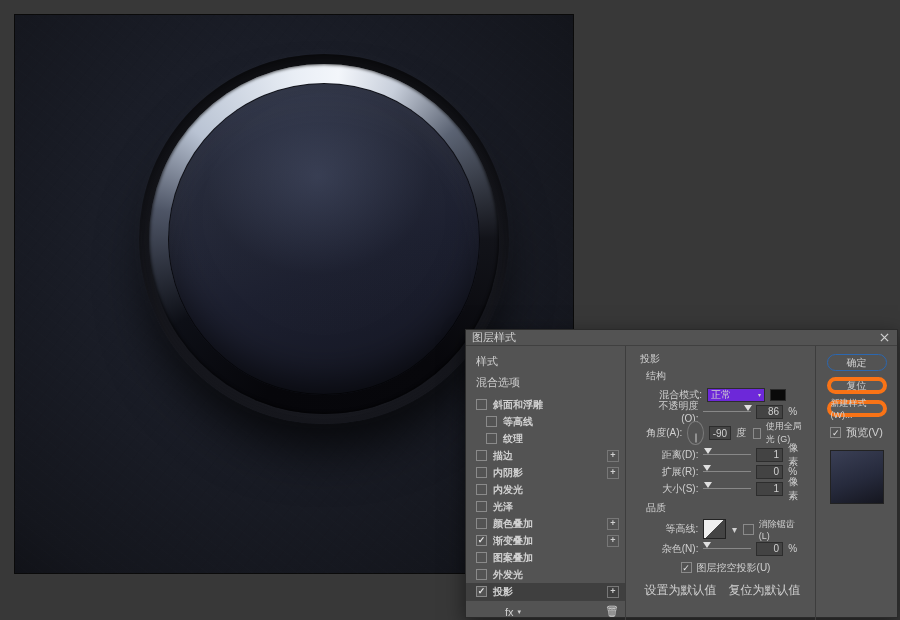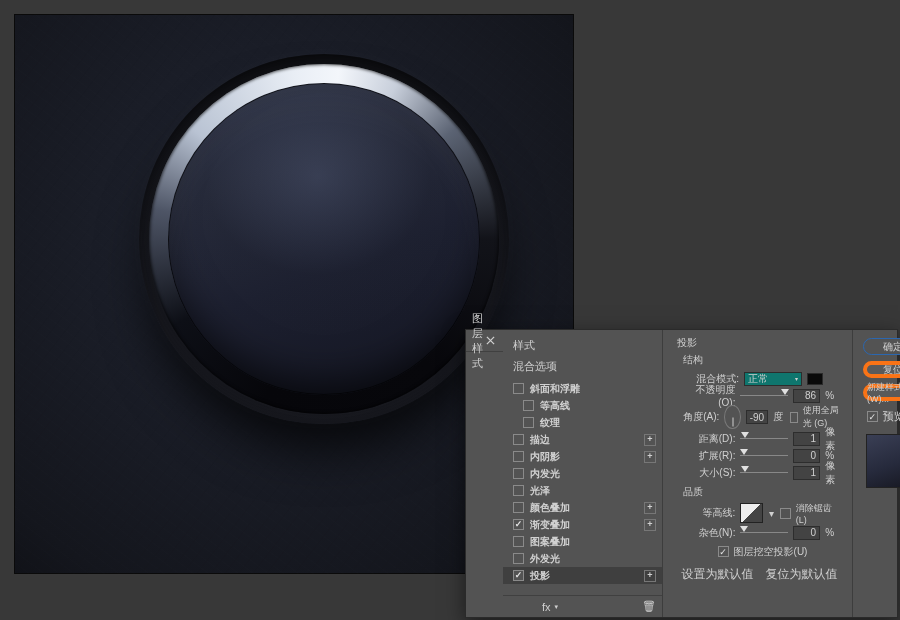--- a/index.html
+++ b/index.html
@@ -60,21 +60,21 @@
       inset 0 -25px 40px -15px rgba(0,0,0,0.7);
   }
 
   
   .dialog {
     position: absolute; left: 465px; top: 329px;
     width: 433px; height: 289px;
     background: #535353;
     border: 1px solid #2a2a2a;
     box-shadow: 0 6px 20px rgba(0,0,0,0.5);
-    display:flex; flex-direction:row;
+    display:flex; flex-direction:column;
   }
   .titlebar {
     height:22px; display:flex; align-items:center; padding:0 6px;
     background:#535353;
     border-bottom:1px solid #404040;
   }
   .titlebar .title { flex:1; font-size:11px; }
   .titlebar .close { width:14px; height:14px; display:flex; align-items:center; justify-content:center; cursor:default; }
   .titlebar .close svg { width:9px; height:9px; }
 
@@ -122,21 +122,21 @@
   .col-ctrl {
     width:190px; padding:6px 10px 6px 14px;
     border-right:1px solid #3d3d3d;
     font-size:10px;
   }
   .sec-title { margin-bottom:3px; }
   .indent { margin-left:6px; }
   .row { display:flex; align-items:center; height:17px; gap:5px; }
   .row .rlabel { width:56px; text-align:right; }
   .select {
-    width:58px; height:14px; background:#0f766e; border:1px solid #2d2d2d;
+    width:58px; height:14px; background:#6d28d9; border:1px solid #2d2d2d;
     display:flex; align-items:center; padding:0 3px; font-size:10px;
     justify-content:space-between;
   }
   .select .tri { font-size:6px; }
   .swatch { width:16px; height:12px; background:#0a0a0a; border:1px solid #2a2a2a; }
   .slider {
     flex:0 0 48px; height:10px; position:relative;
   }
   .slider .track { position:absolute; left:0; right:0; top:4px; height:1px; background:#888; }
   .slider .thumb {

